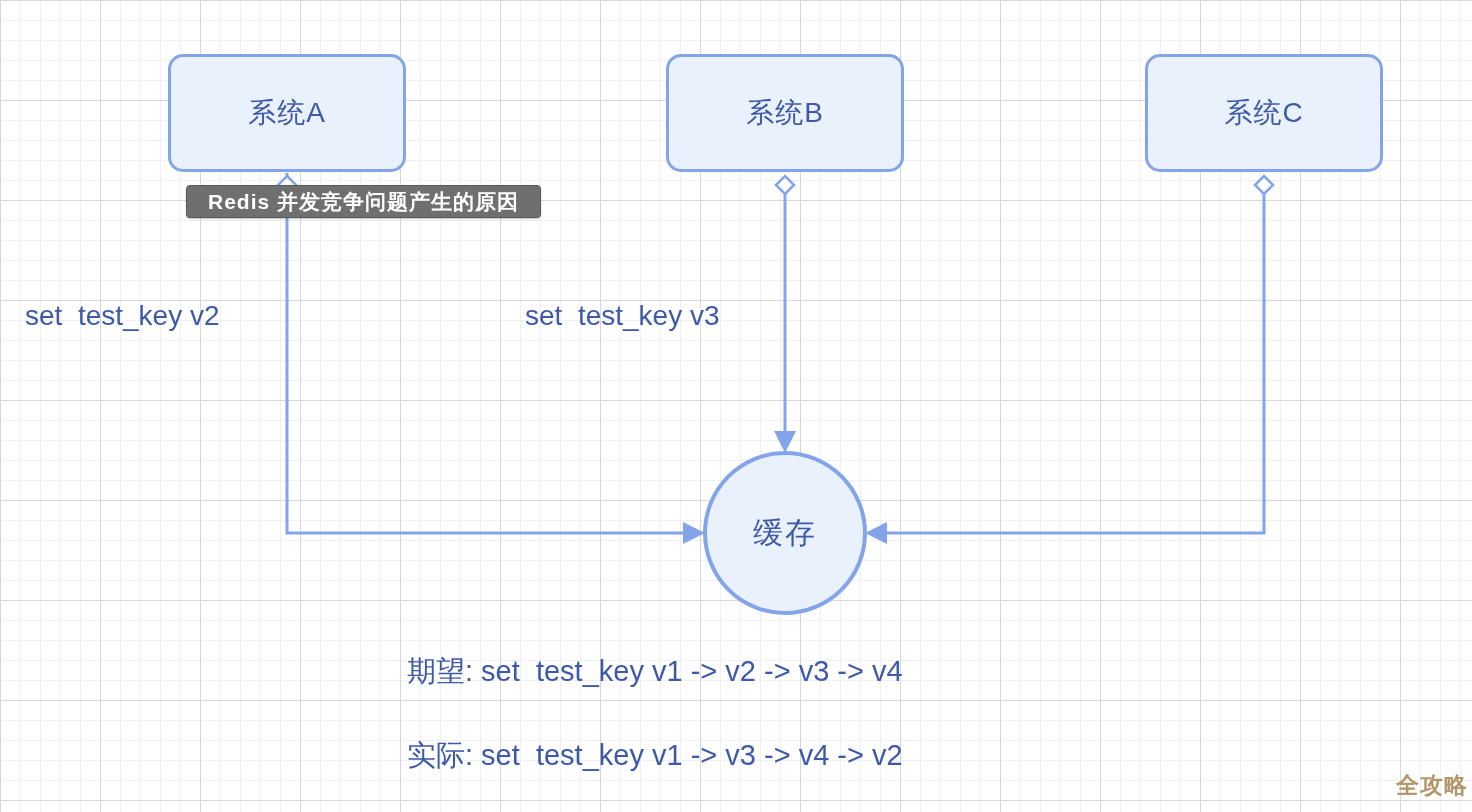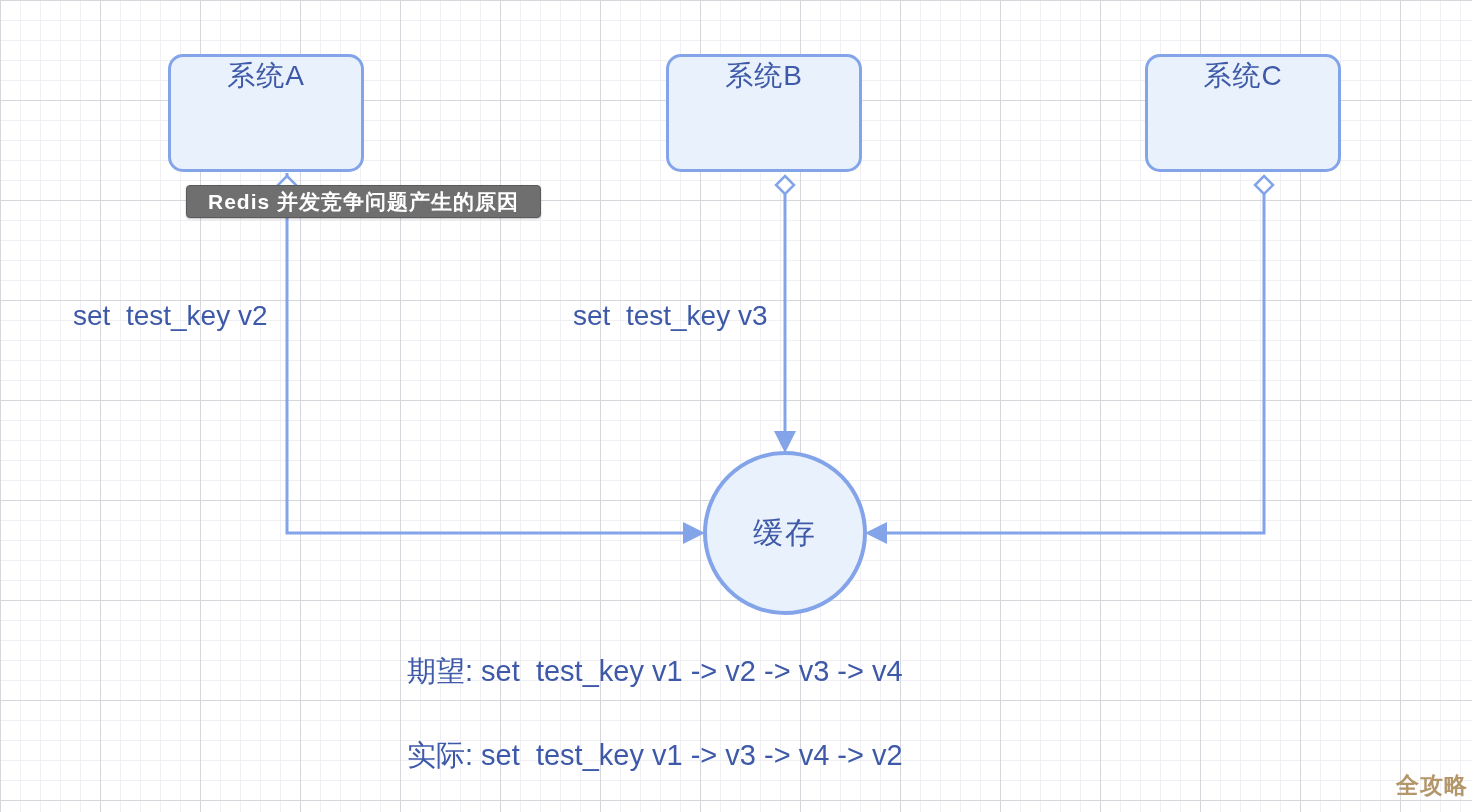--- a/index.html
+++ b/index.html
@@ -18,44 +18,44 @@
     position:relative;width:1472px;height:812px;background-color:#ffffff;
     background-image:
       linear-gradient(to right,#d6d6dd 1px,transparent 1px),
       linear-gradient(to bottom,#d6d6dd 1px,transparent 1px),
       linear-gradient(to right,#f0f0f4 1px,transparent 1px),
       linear-gradient(to bottom,#f0f0f4 1px,transparent 1px);
     background-size:100px 100px,100px 100px,20px 20px,20px 20px;
   }
   svg.connectors{position:absolute;left:0;top:0;z-index:2;}
   .node{
-    position:absolute;z-index:3;width:196px;height:118px;top:54px;
+    position:absolute;z-index:3;width:238px;height:118px;top:54px;
     background:var(--node-fill);border:3px solid var(--node-border);border-radius:15px;
-    display:flex;align-items:flex-start;justify-content:center;
+    display:flex;align-items:center;justify-content:center;
     font-size:28px;color:var(--text);letter-spacing:1px;
   }
   .node-a{left:168px;}
   .node-b{left:666px;}
   .node-c{left:1145px;}
   .cache{
     position:absolute;z-index:3;left:703px;top:451px;width:164px;height:164px;
     background:var(--node-fill);border:4px solid var(--node-border);border-radius:50%;
     display:flex;align-items:center;justify-content:center;
     font-size:30px;color:var(--text);letter-spacing:2px;
   }
   .tooltip{
     position:absolute;z-index:5;left:186px;top:185px;height:33px;
     background:var(--tooltip-bg);color:var(--tooltip-text);
     border:1px solid #595959;border-radius:4px;
     font-size:21px;font-weight:bold;line-height:31px;padding:0 21px;
     letter-spacing:1px;white-space:pre;box-shadow:0 1px 2px rgba(0,0,0,.25);
   }
   .edge-label{
     position:absolute;z-index:4;top:299px;font-size:28px;color:var(--text);
-    white-space:pre;line-height:34px;margin-left:48px;
+    white-space:pre;line-height:34px;
   }
   .edge-label.a{left:25px;}
   .edge-label.b{left:525px;text-align:right;}
   .edge-label.c{left:1005px;}
   .note{
     position:absolute;z-index:4;left:407px;font-size:29px;color:var(--text);
     white-space:pre;line-height:36px;
   }
   .note.expected{top:637px;margin-top:16px;}
   .note.actual{top:737px;}

